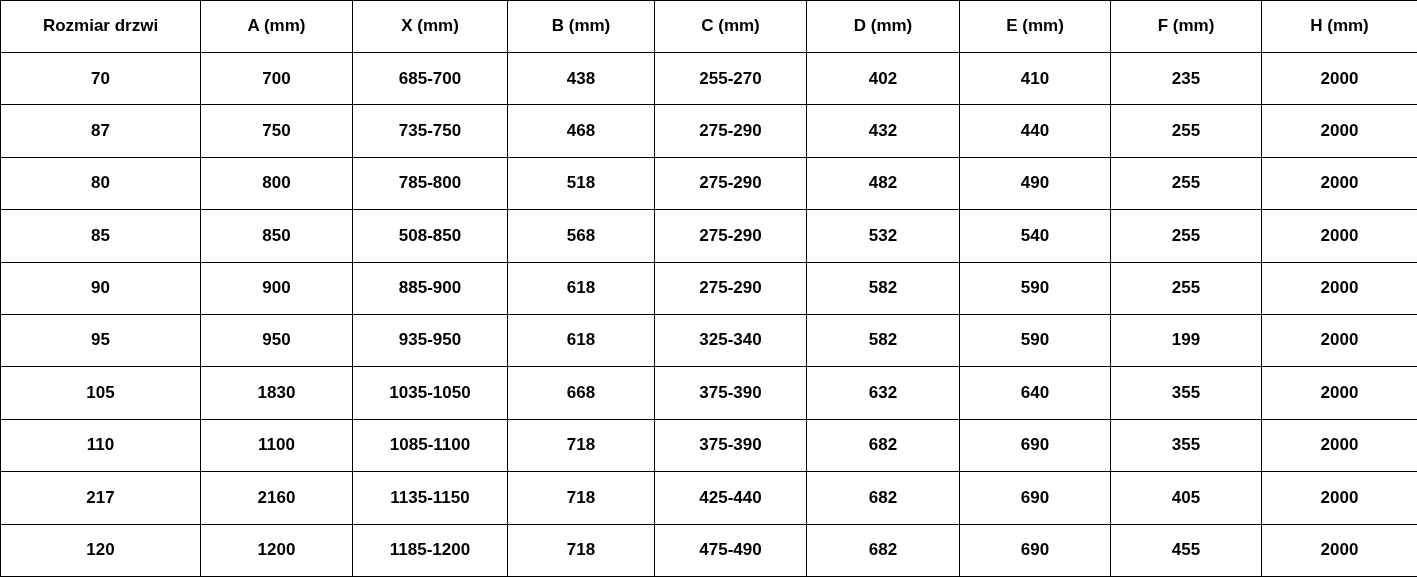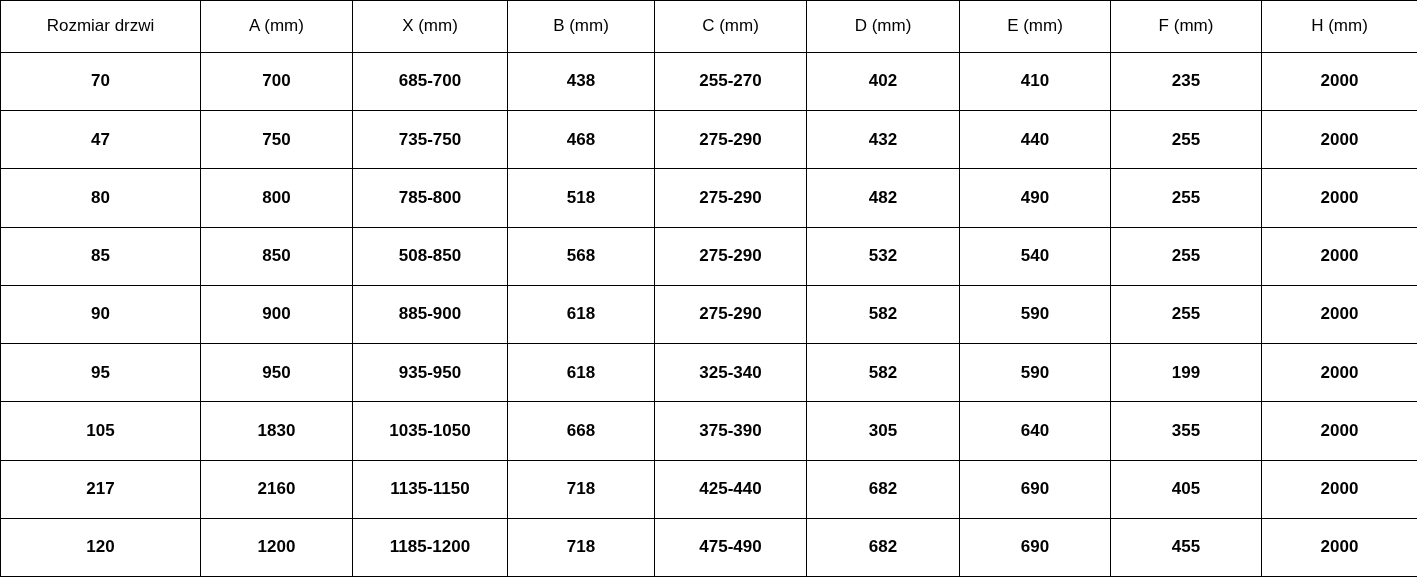--- a/index.html
+++ b/index.html
@@ -29,21 +29,21 @@
   table.spec-table th {
     border: 1px solid #000000;
     text-align: center;
     vertical-align: middle;
     font-size: 17px;
     padding: 0;
     line-height: 1.2;
     white-space: nowrap;
   }
   table.spec-table thead th {
-    font-weight: normal;
+    font-weight: bold;
     height: 51px;
   }
   table.spec-table tbody td {
     font-weight: bold;
     height: 48px;
   }
   
   col.c0 { width: 200px; }
   col.c1 { width: 152px; }
   col.c2 { width: 155px; }
@@ -89,21 +89,21 @@
         <td>700</td>
         <td>685-700</td>
         <td>438</td>
         <td>255-270</td>
         <td>402</td>
         <td>410</td>
         <td>235</td>
         <td>2000</td>
       </tr>
       <tr>
-        <td>47</td>
+        <td>87</td>
         <td>750</td>
         <td>735-750</td>
         <td>468</td>
         <td>275-290</td>
         <td>432</td>
         <td>440</td>
         <td>255</td>
         <td>2000</td>
       </tr>
       <tr>
@@ -149,22 +149,33 @@
         <td>590</td>
         <td>199</td>
         <td>2000</td>
       </tr>
       <tr>
         <td>105</td>
         <td>1830</td>
         <td>1035-1050</td>
         <td>668</td>
         <td>375-390</td>
-        <td>305</td>
+        <td>632</td>
         <td>640</td>
+        <td>355</td>
+        <td>2000</td>
+      </tr>
+      <tr>
+        <td>110</td>
+        <td>1100</td>
+        <td>1085-1100</td>
+        <td>718</td>
+        <td>375-390</td>
+        <td>682</td>
+        <td>690</td>
         <td>355</td>
         <td>2000</td>
       </tr>
       <tr>
         <td>217</td>
         <td>2160</td>
         <td>1135-1150</td>
         <td>718</td>
         <td>425-440</td>
         <td>682</td>

